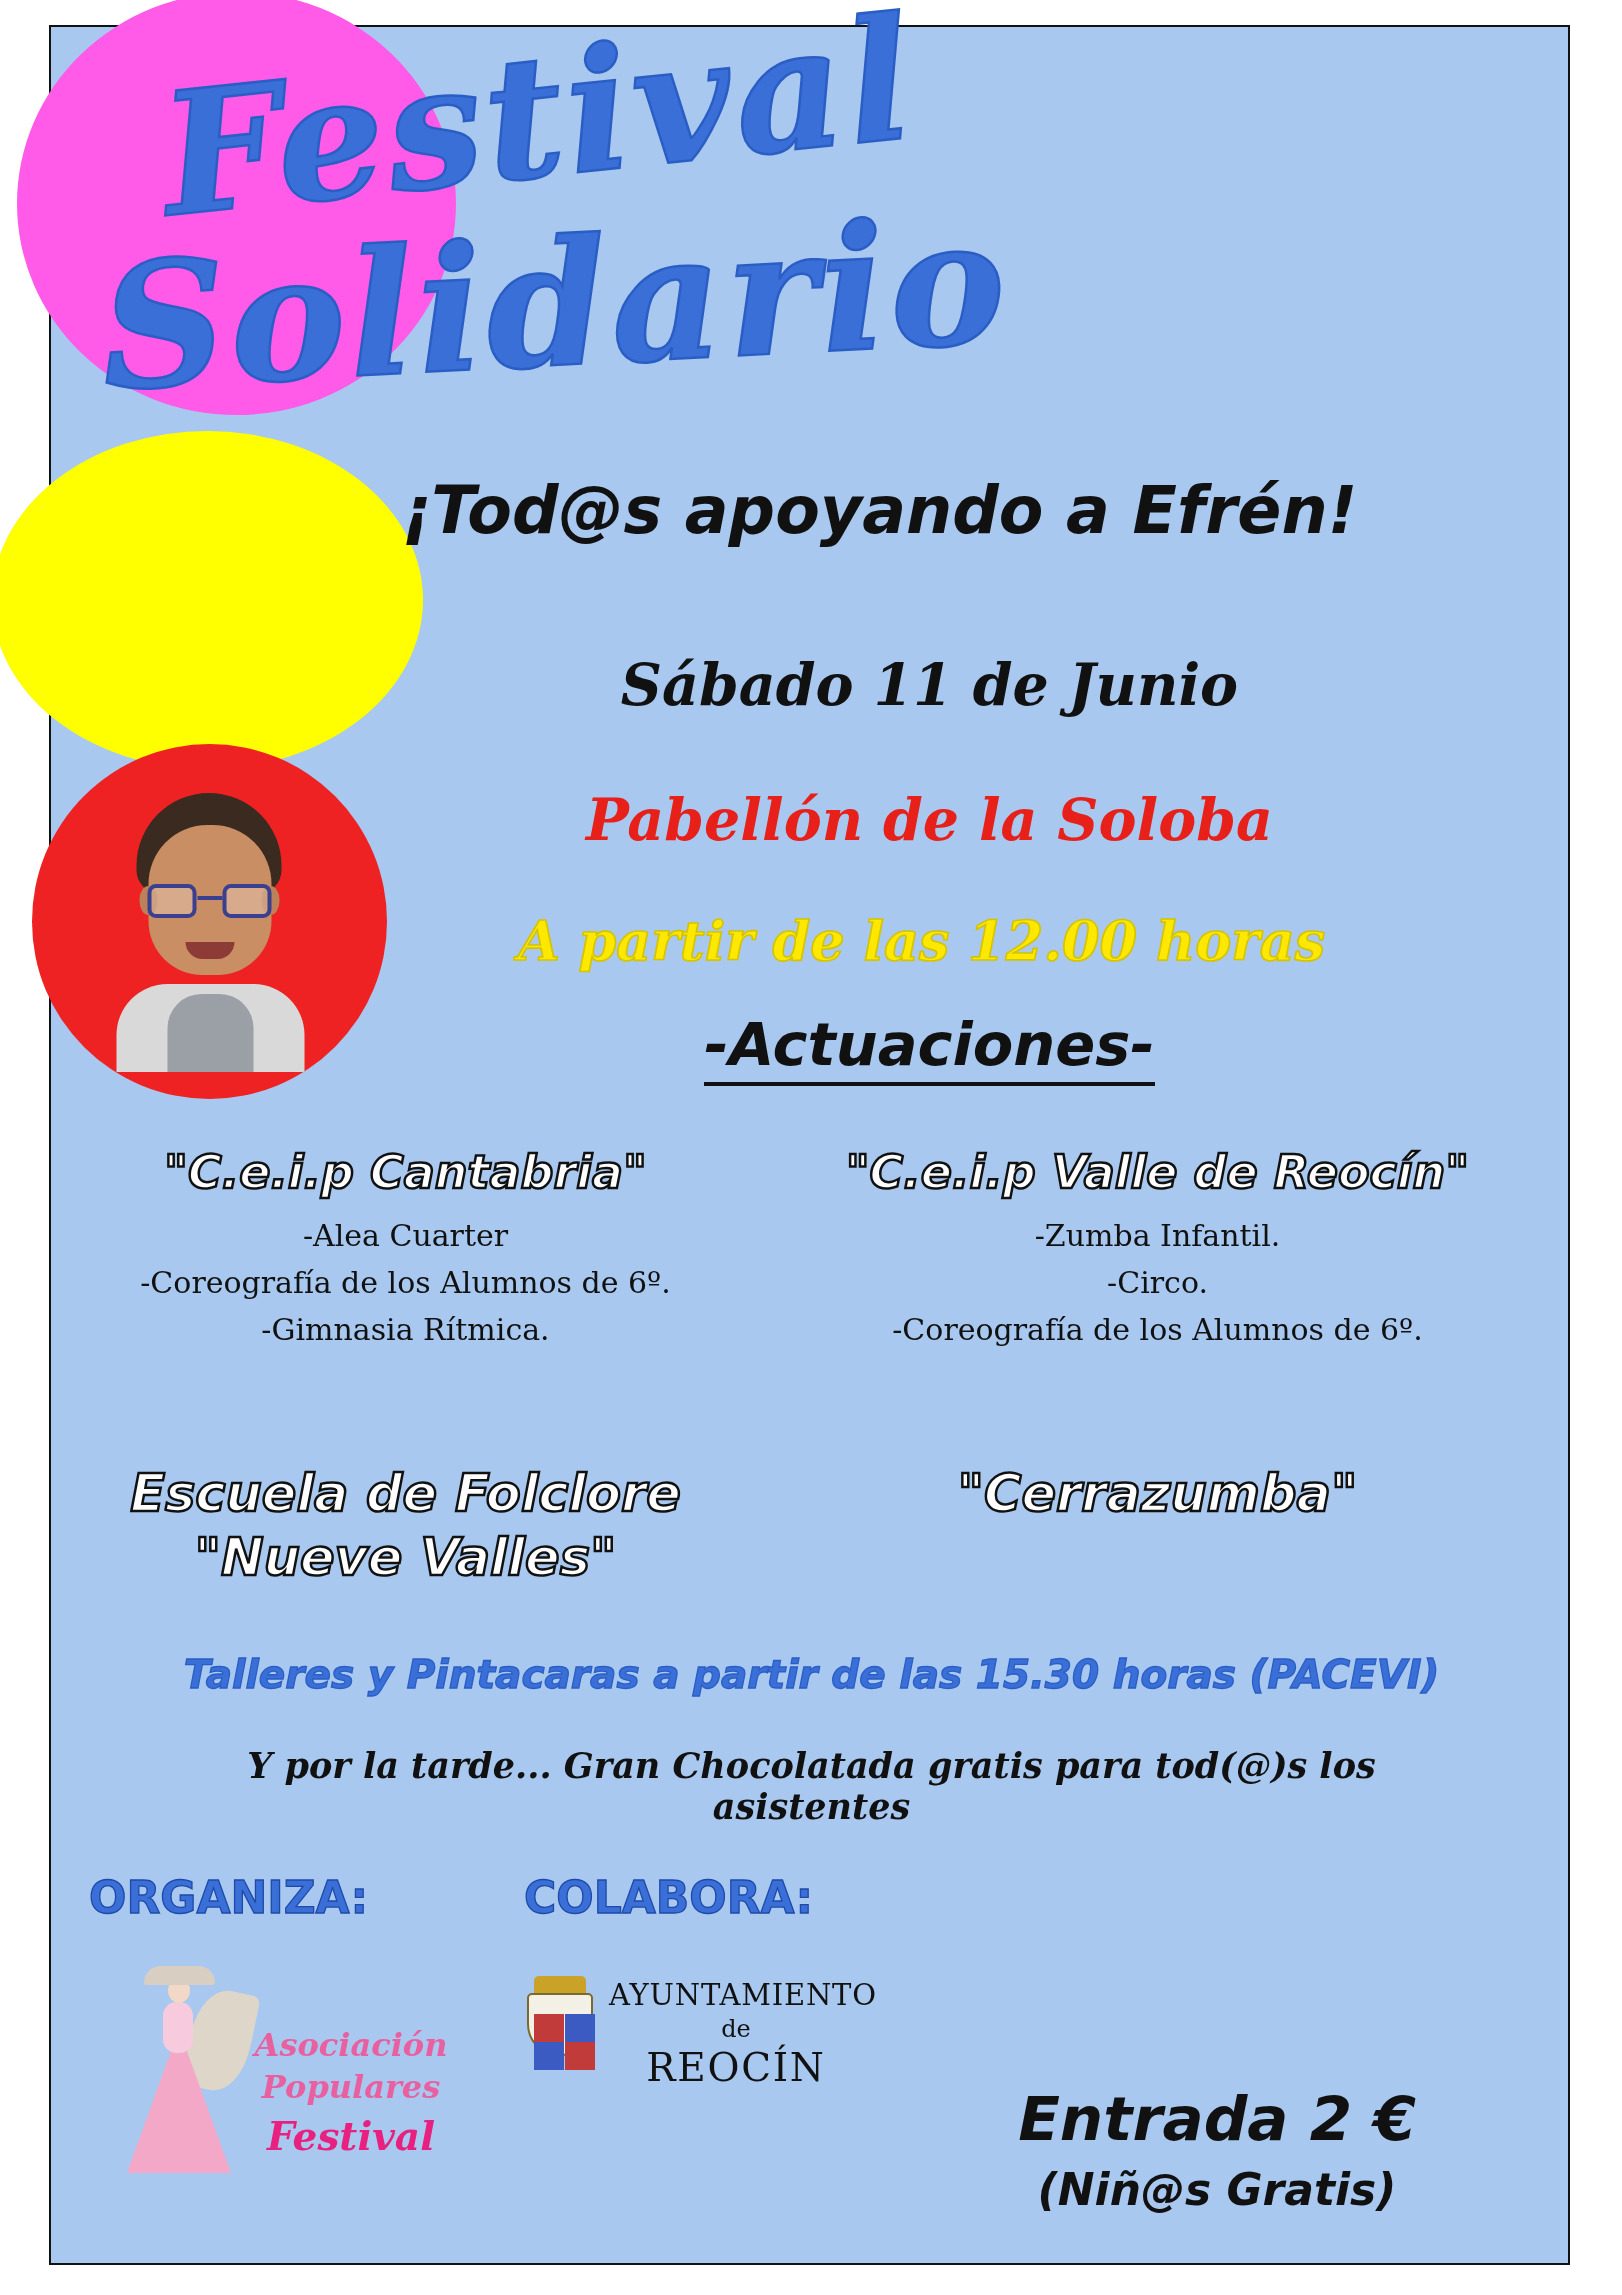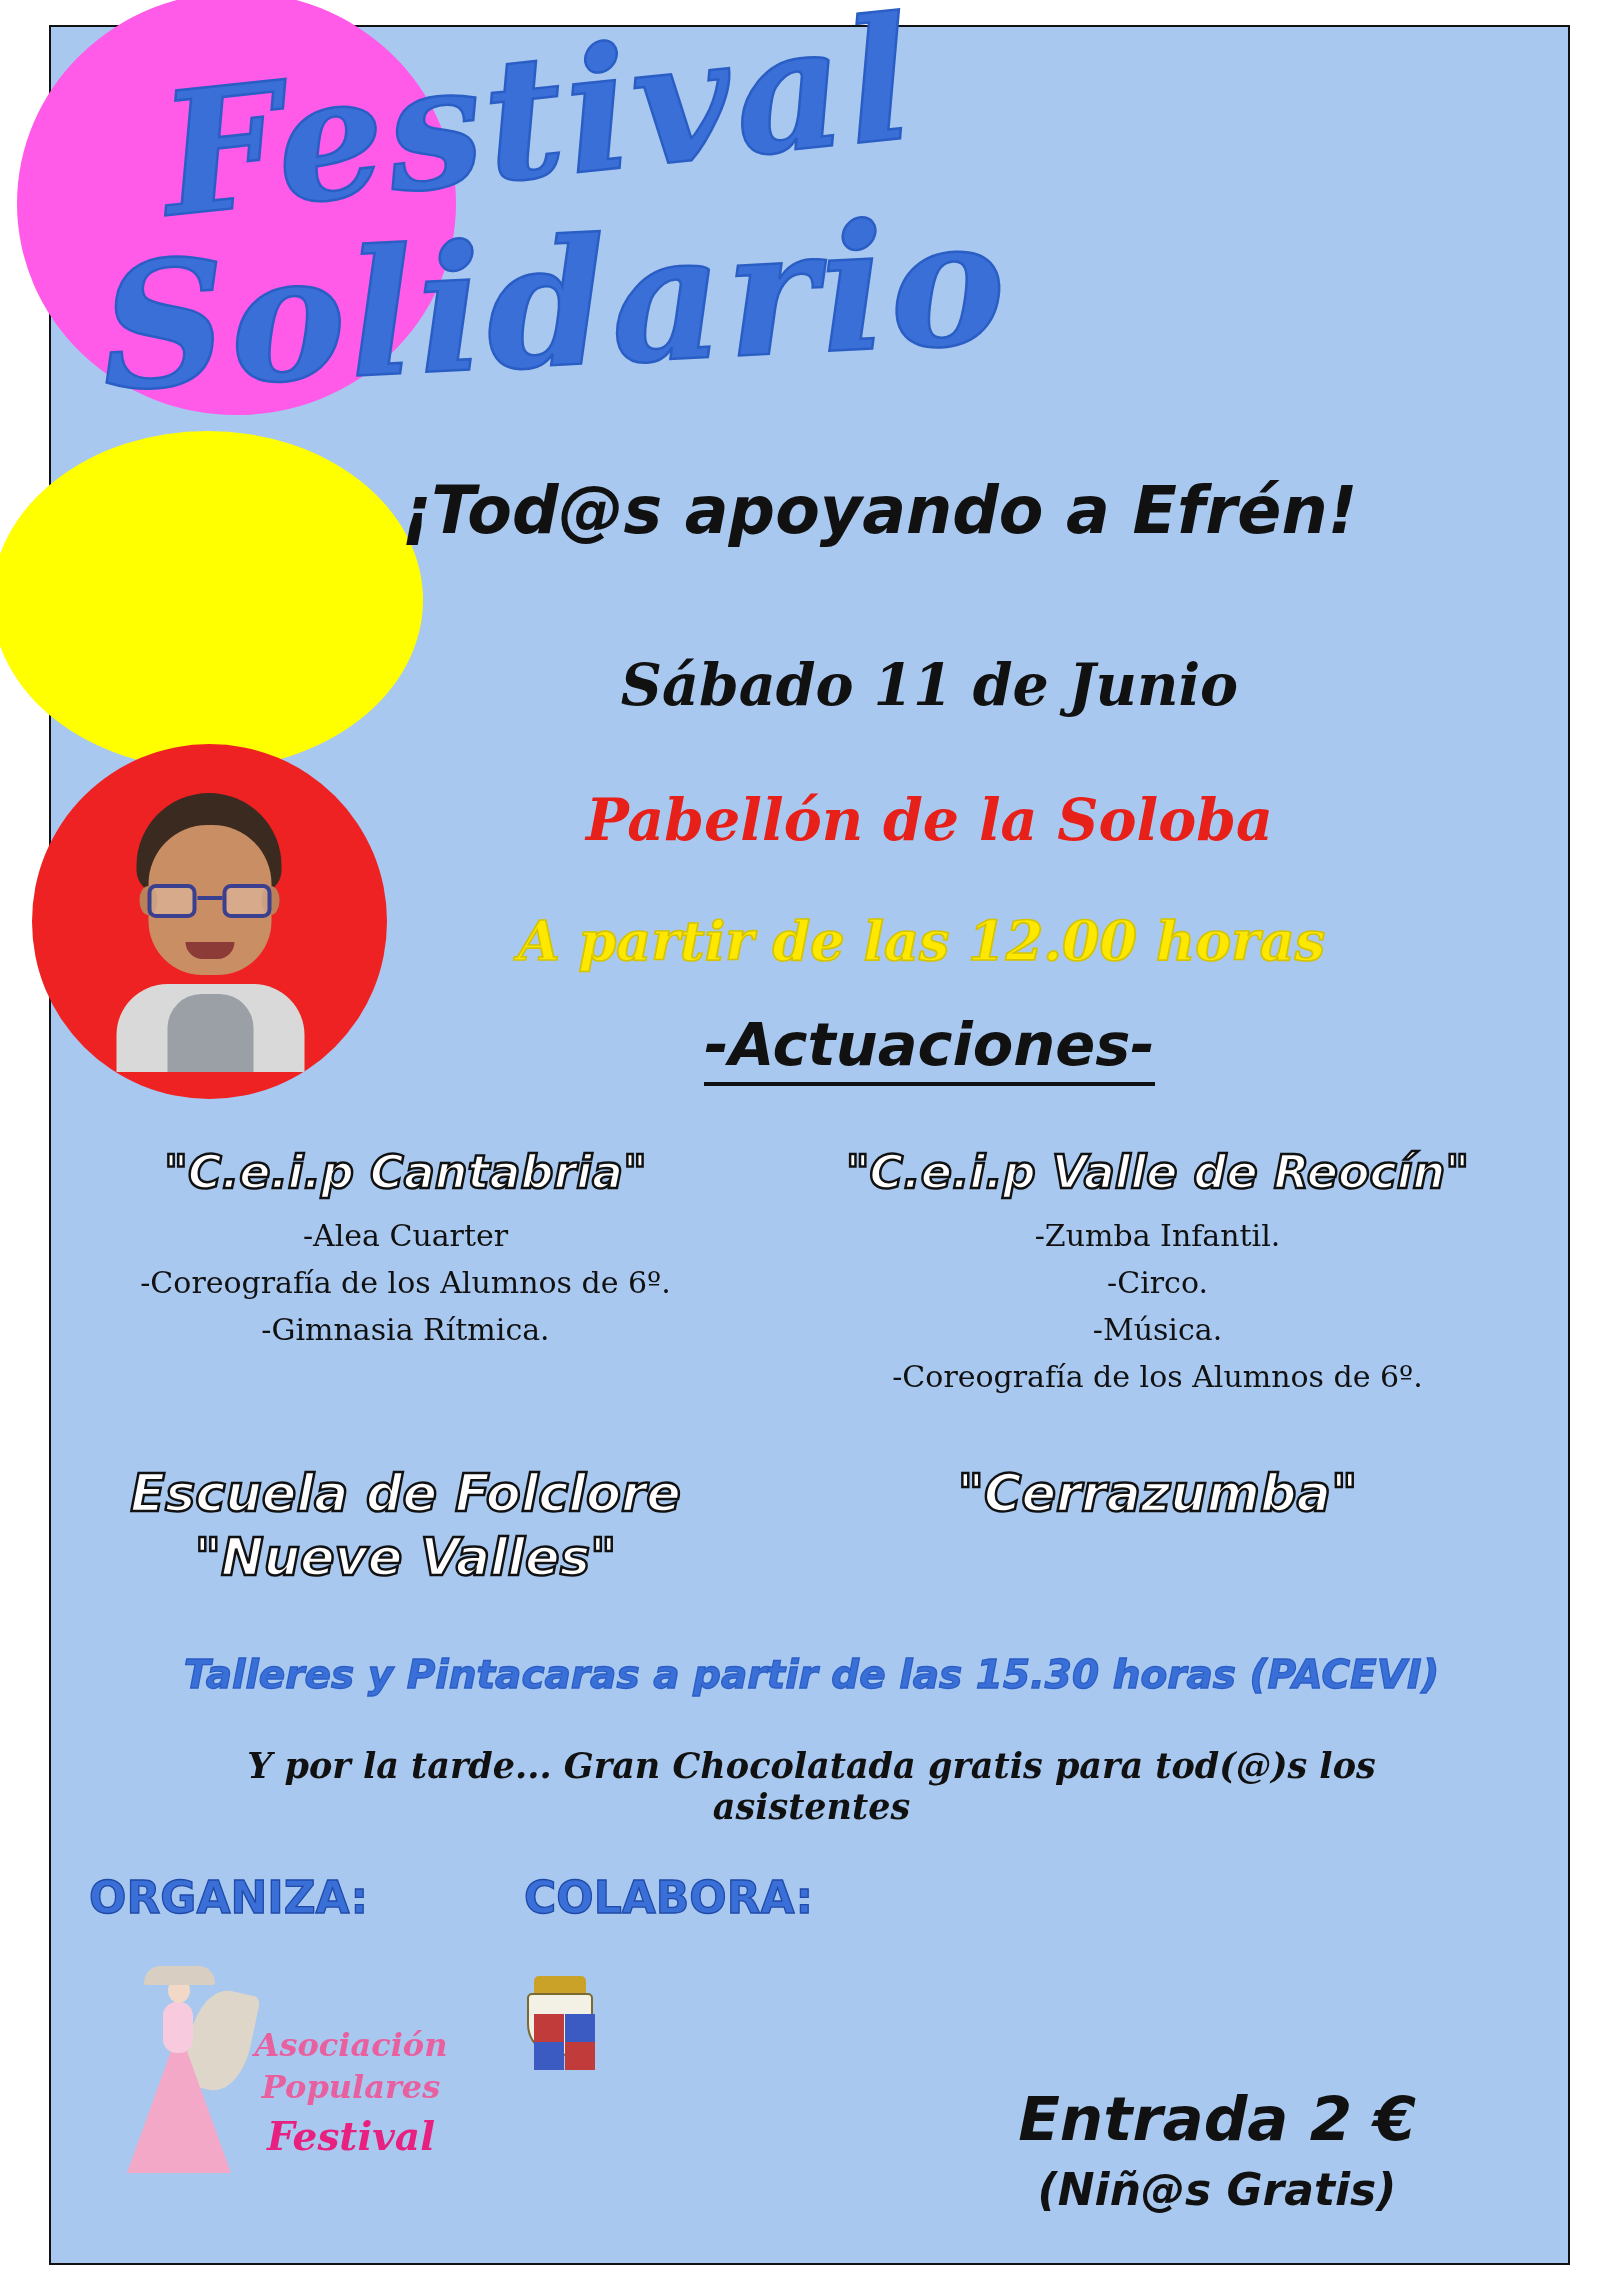--- a/index.html
+++ b/index.html
@@ -531,21 +531,20 @@
     <div class="col-title">"C.e.i.p Cantabria"</div>
     <div class="col-item">-Alea Cuarter</div>
     <div class="col-item">-Coreografía de los Alumnos de 6º.</div>
     <div class="col-item">-Gimnasia Rítmica.</div>
   </div>
 
   <div class="col right">
     <div class="col-title">"C.e.i.p Valle de Reocín"</div>
     <div class="col-item">-Zumba Infantil.</div>
     <div class="col-item">-Circo.</div>
-    <div class="col-item">-Música.</div>
     <div class="col-item">-Coreografía de los Alumnos de 6º.</div>
   </div>
 
   <div class="group left" style="white-space: pre-line;">Escuela de Folclore
 "Nueve Valles"</div>
   <div class="group right" style="white-space: pre-line;">"Cerrazumba"</div>
 
   <div class="talleres">Talleres y Pintacaras a partir de las 15.30 horas (PACEVI)</div>
   <div class="chocolatada">Y por la tarde... Gran Chocolatada gratis para tod(@)s los asistentes</div>
 
@@ -570,19 +569,24 @@
   <div class="logo-ayto">
     <div class="shield">
       <div class="crown"></div>
       <div class="body">
         <div class="q1"></div>
         <div class="q2"></div>
         <div class="q3"></div>
         <div class="q4"></div>
       </div>
     </div>
+    <div class="ayto-lines">
+      <div class="l1">AYUNTAMIENTO</div>
+      <div class="l2">de</div>
+      <div class="l3">REOCÍN</div>
+    </div>
   </div>
 
   <div class="entrada">Entrada 2 €</div>
   <div class="entrada-sub">(Niñ@s Gratis)</div>
 
 </div>
 
 
 </body></html>

